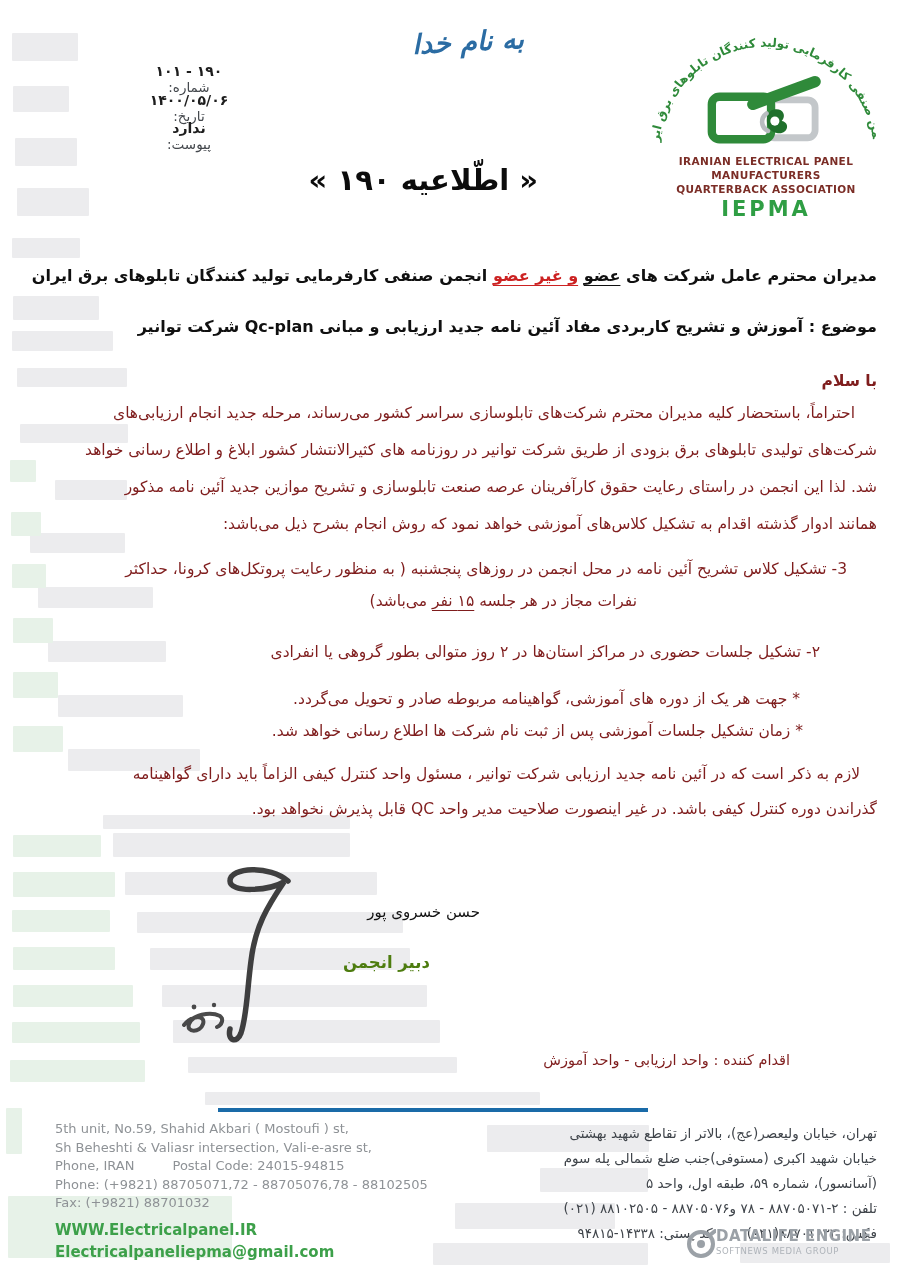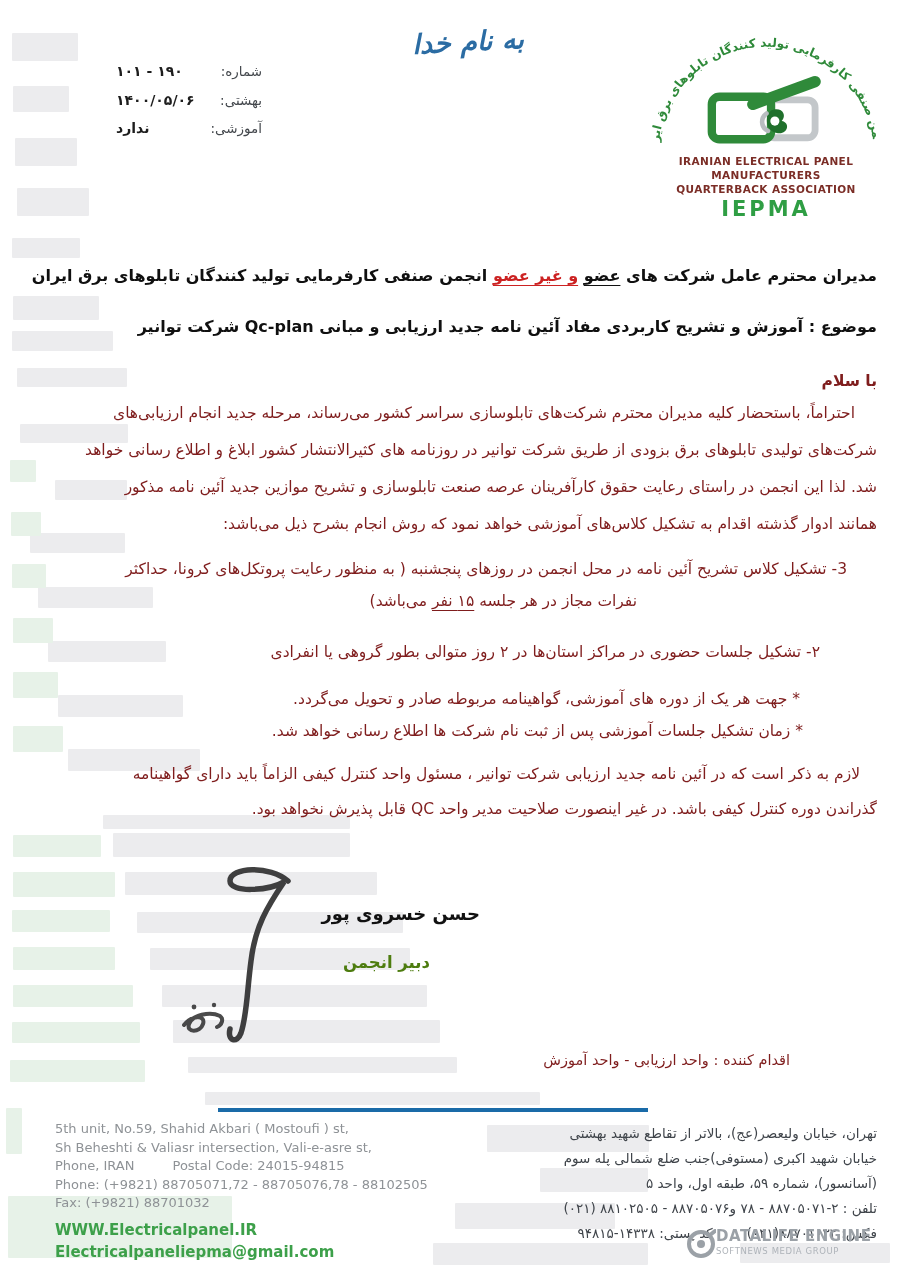--- a/index.html
+++ b/index.html
@@ -10,21 +10,21 @@
     color:#262626;
   }
   .abs{position:absolute;}
   .artifact{position:absolute;z-index:0;border-radius:1px;}
   .z{z-index:2;}
   .rtl{direction:rtl;unicode-bidi:isolate;}
   .ltr{direction:ltr;unicode-bidi:isolate;}
   .nowrap{white-space:nowrap;}
 
   
-  .hdr-row{position:absolute;left:116px;width:146px;display:flex;justify-content:space-between;align-items:flex-end;z-index:2;}
+  .hdr-row{position:absolute;left:116px;width:146px;display:flex;justify-content:space-between;align-items:center;z-index:2;flex-direction:column;}
   .hdr-label{font-size:13.5px;color:#44484d;}
   .hdr-value{font-size:14px;font-weight:700;color:#1d1d1d;}
 
   
   .bismillah{
     left:403px;top:26px;width:130px;font-size:27px;font-weight:700;font-style:italic;
     color:#2b6ca3;transform:rotate(-3deg);text-align:center;z-index:2;
   }
 
   
@@ -38,21 +38,21 @@
   .logo-acronym{position:absolute;top:189px;left:0;width:100%;text-align:center;
     color:#2f9e44;font-weight:800;font-size:21px;letter-spacing:3px;}
 
   
   .b-line{position:absolute;z-index:2;font-size:15.5px;color:#7f1d1d;white-space:nowrap;text-align:right;}
   .b-bold{font-size:16px;font-weight:700;color:#101010;}
   .u-black{text-decoration:underline;text-underline-offset:4px;}
   .u-red{color:#cc2222;text-decoration:underline;text-underline-offset:4px;}
 
   
-  .sig-name{font-size:18px;font-weight:700;color:#111;text-align:center;}
+  .sig-name{font-size:15px;font-weight:400;color:#111;text-align:center;}
   .sig-role{font-size:16.5px;font-weight:700;color:#4d7c0f;}
 
   
   .f-blue-line{left:218px;top:1108px;width:430px;height:4px;background:#1a6ba8;z-index:2;}
   .f-en{left:55px;top:1120px;width:400px;z-index:2;font-size:13px;line-height:18.5px;color:#8e9296;}
   .f-en .postal{margin-left:38px;}
   .f-green{font-size:15px;font-weight:800;color:#3da04a;line-height:22px;}
   .f-fa{right:28px;top:1121px;width:420px;z-index:2;font-size:13.5px;line-height:25px;color:#3f444a;text-align:right;}
   .f-fa .gap{display:inline-block;width:34px;}
 
@@ -111,25 +111,25 @@
       <div class="artifact" style="left: 6px; top: 1108px; width: 16px; height: 46px; background: rgb(231, 242, 232);"></div>
       <div class="artifact" style="left: 8px; top: 1196px; width: 224px; height: 62px; background: rgb(231, 242, 232);"></div>
     </div>
 
   <div class="hdr-row" style="top:63px;">
     <span class="hdr-value rtl">۱۹۰ - ۱۰۱</span>
     <span class="hdr-label rtl">شماره:</span>
   </div>
   <div class="hdr-row" style="top:92px;">
     <span class="hdr-value rtl">۱۴۰۰/۰۵/۰۶</span>
-    <span class="hdr-label rtl">بهشتی:</span>
+    <span class="hdr-label rtl">تاریخ:</span>
   </div>
   <div class="hdr-row" style="top:120px;">
     <span class="hdr-value rtl">ندارد</span>
-    <span class="hdr-label rtl">آموزشی:</span>
+    <span class="hdr-label rtl">پیوست:</span>
   </div>
 
   <div class="abs bismillah rtl">به نام خدا</div>
 
   <div class="abs logo">
     <svg width="242" height="140" viewBox="0 0 242 140" style="position:absolute;top:0;left:0;">
       <defs>
           <path id="arcPath" d="M 14,132 A 108,108 0 0 1 228,132" fill="none"></path>
         </defs>
       <text font-size="12" font-weight="700" fill="#2f8a3a" style="font-family:'DejaVu Sans',sans-serif;">
@@ -145,20 +145,21 @@
       <path d="M80,52 C72,58 72,70 82,75" stroke="#b9bdc1" stroke-width="6" fill="none" stroke-linecap="round"></path>
     </svg>
     <div class="logo-lines">
       <div>IRANIAN ELECTRICAL PANEL</div>
       <div>MANUFACTURERS</div>
       <div>QUARTERBACK ASSOCIATION</div>
     </div>
     <div class="logo-acronym">IEPMA</div>
   </div>
 
+  <div class="abs doc-title rtl nowrap">« اطّلاعیه ۱۹۰ »</div>
 
   <div class="b-line b-bold rtl" style="top:266px;right:28px;">
     <span>مدیران محترم عامل شرکت های </span><span class="u-black">عضو</span><span> </span><span class="u-red">و غیر عضو</span><span> انجمن صنفی کارفرمایی تولید کنندگان تابلوهای برق ایران</span>
   </div>
 
   <div class="b-line b-bold rtl" style="top:317px;right:28px;">موضوع : آموزش و تشریح کاربردی مفاد آئین نامه جدید ارزیابی و مبانی Qc-plan شرکت توانیر</div>
 
   <div class="b-line rtl" style="top:372px;right:28px;font-weight:700;">با سلام</div>
 
   <div class="b-line rtl" style="top:404px;right:50px;">احتراماً، باستحضار کلیه مدیران محترم شرکت‌های تابلوسازی سراسر کشور می‌رساند، مرحله جدید انجام ارزیابی‌های</div>

